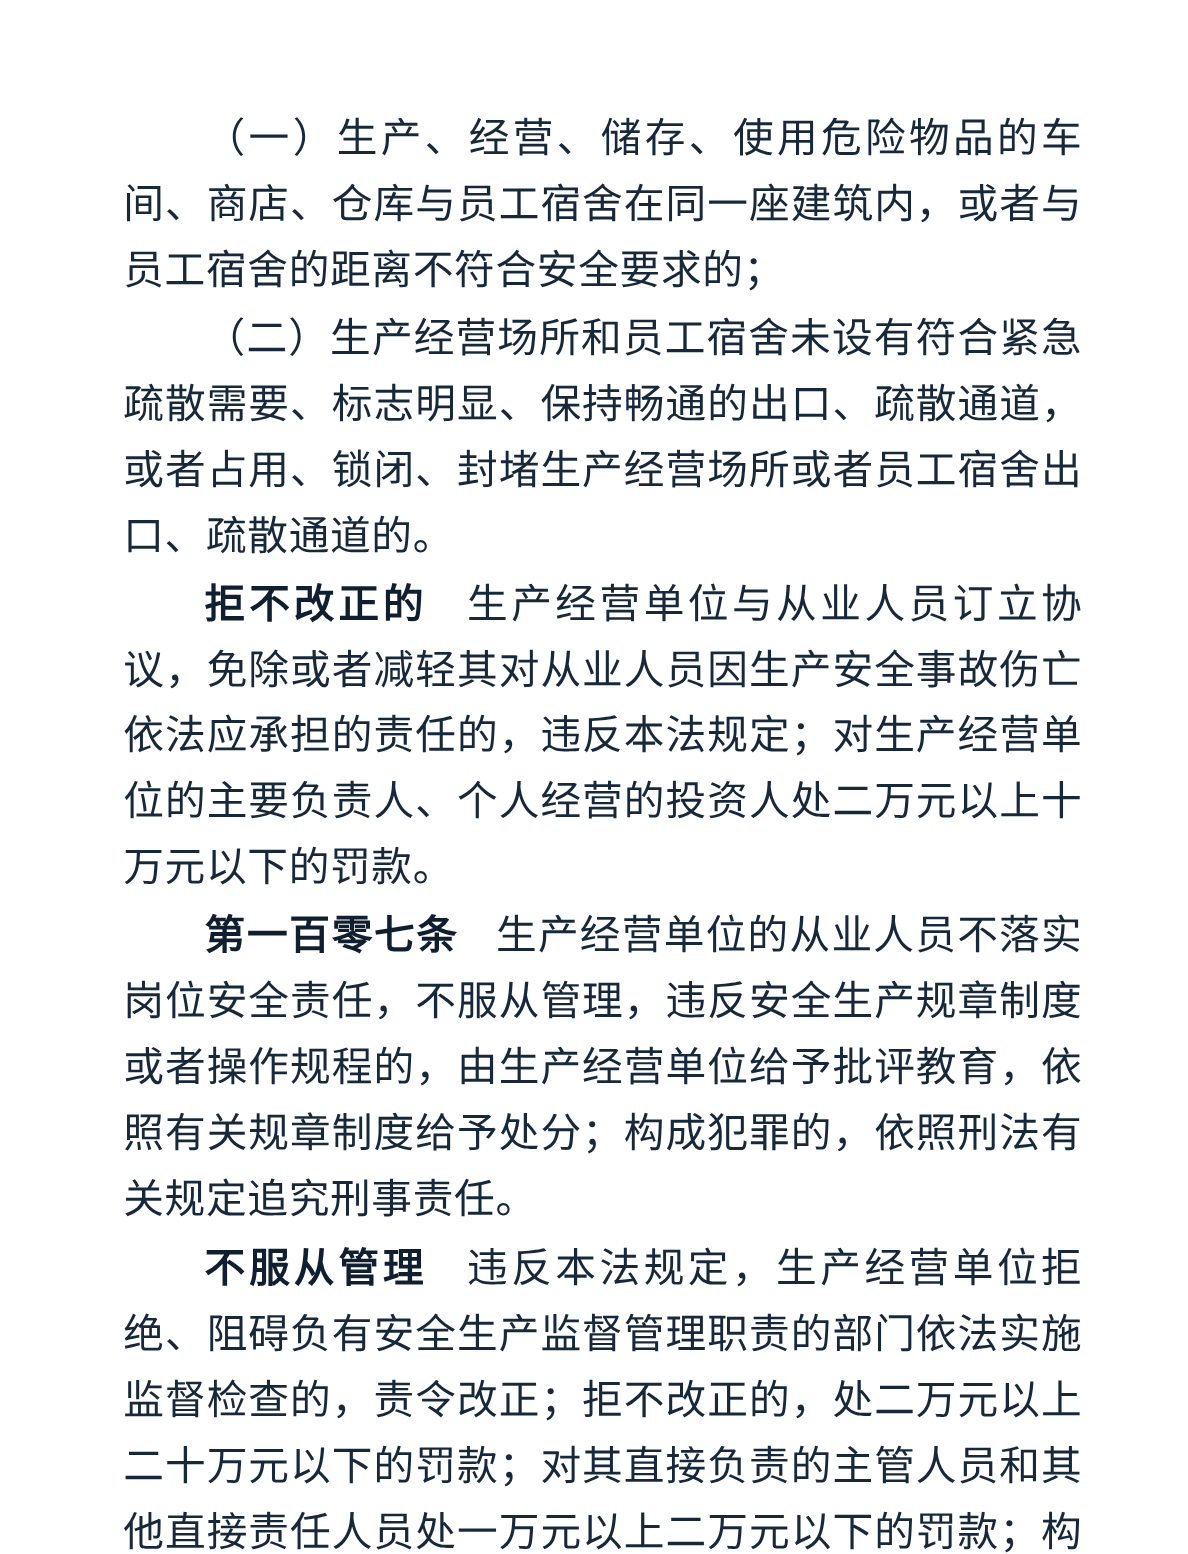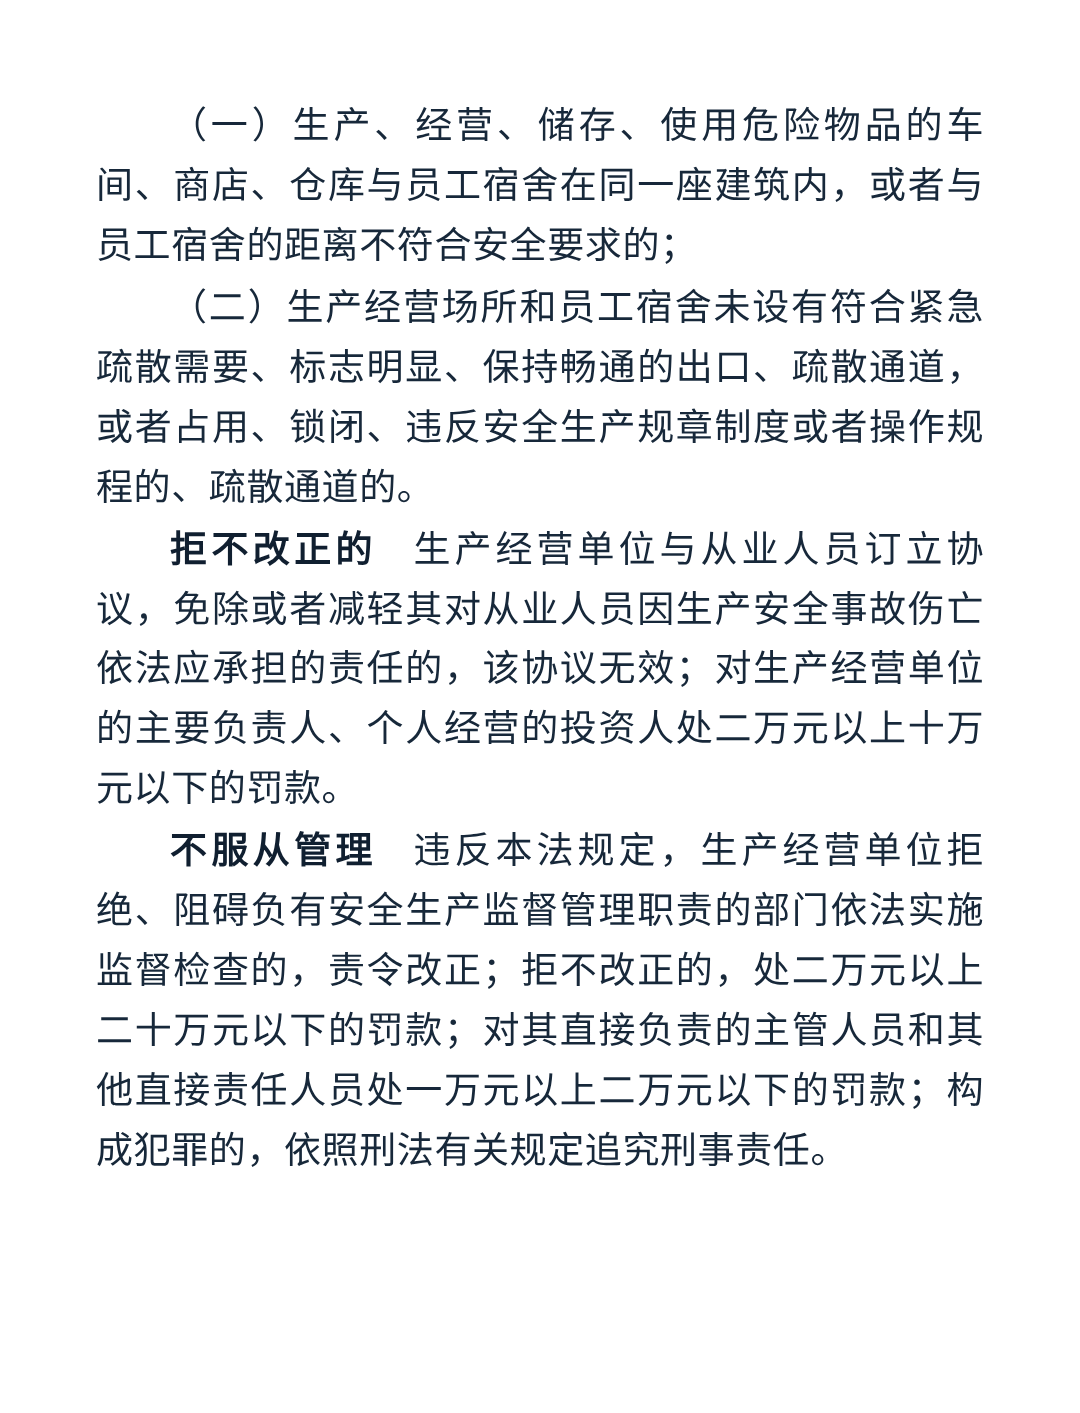--- a/index.html
+++ b/index.html
@@ -22,21 +22,21 @@
   }
   .doc-body {
     width: 888px;
   }
   .para {
     font-size: 37px;
     line-height: 1.62;
     letter-spacing: 0.6px;
     text-align: justify;
     text-justify: inter-ideograph;
-    margin: 0 0 2px 0;
+    margin: 0 0 2px 16px;
     color: #17283a;
   }
   .para.indent {
     text-indent: 2em;
   }
   .para .article-label {
     font-weight: bold;
     letter-spacing: 1px;
     color: #101f30;
   }
@@ -49,26 +49,29 @@
 <body>
 
 <div class="page">
   <div class="doc-body">
 
     <p class="para indent">
       <span>（一）生产、经营、储存、使用危险物品的车间、商店、仓库与员工宿舍在同一座建筑内，或者与员工宿舍的距离不符合安全要求的；</span>
     </p>
 
     <p class="para indent">
-      <span>（二）生产经营场所和员工宿舍未设有符合紧急疏散需要、标志明显、保持畅通的出口、疏散通道，或者占用、锁闭、违反安全生产规章制度或者操作规程的、疏散通道的。</span>
+      <span>（二）生产经营场所和员工宿舍未设有符合紧急疏散需要、标志明显、保持畅通的出口、疏散通道，或者占用、锁闭、封堵生产经营场所或者员工宿舍出口、疏散通道的。</span>
     </p>
 
     <p class="para indent">
-      <span class="article-label">拒不改正的</span><span class="gap"></span><span>生产经营单位与从业人员订立协议，免除或者减轻其对从业人员因生产安全事故伤亡依法应承担的责任的，该协议无效；对生产经营单位的主要负责人、个人经营的投资人处二万元以上十万元以下的罚款。</span>
+      <span class="article-label">拒不改正的</span><span class="gap"></span><span>生产经营单位与从业人员订立协议，免除或者减轻其对从业人员因生产安全事故伤亡依法应承担的责任的，违反本法规定；对生产经营单位的主要负责人、个人经营的投资人处二万元以上十万元以下的罚款。</span>
     </p>
 
+    <p class="para indent">
+      <span class="article-label">第一百零七条</span><span class="gap"></span><span>生产经营单位的从业人员不落实岗位安全责任，不服从管理，违反安全生产规章制度或者操作规程的，由生产经营单位给予批评教育，依照有关规章制度给予处分；构成犯罪的，依照刑法有关规定追究刑事责任。</span>
+    </p>
 
     <p class="para indent">
       <span class="article-label">不服从管理</span><span class="gap"></span><span>违反本法规定，生产经营单位拒绝、阻碍负有安全生产监督管理职责的部门依法实施监督检查的，责令改正；拒不改正的，处二万元以上二十万元以下的罚款；对其直接负责的主管人员和其他直接责任人员处一万元以上二万元以下的罚款；构成犯罪的，依照刑法有关规定追究刑事责任。</span>
     </p>
 
   </div>
 </div>
 
 </body></html>

